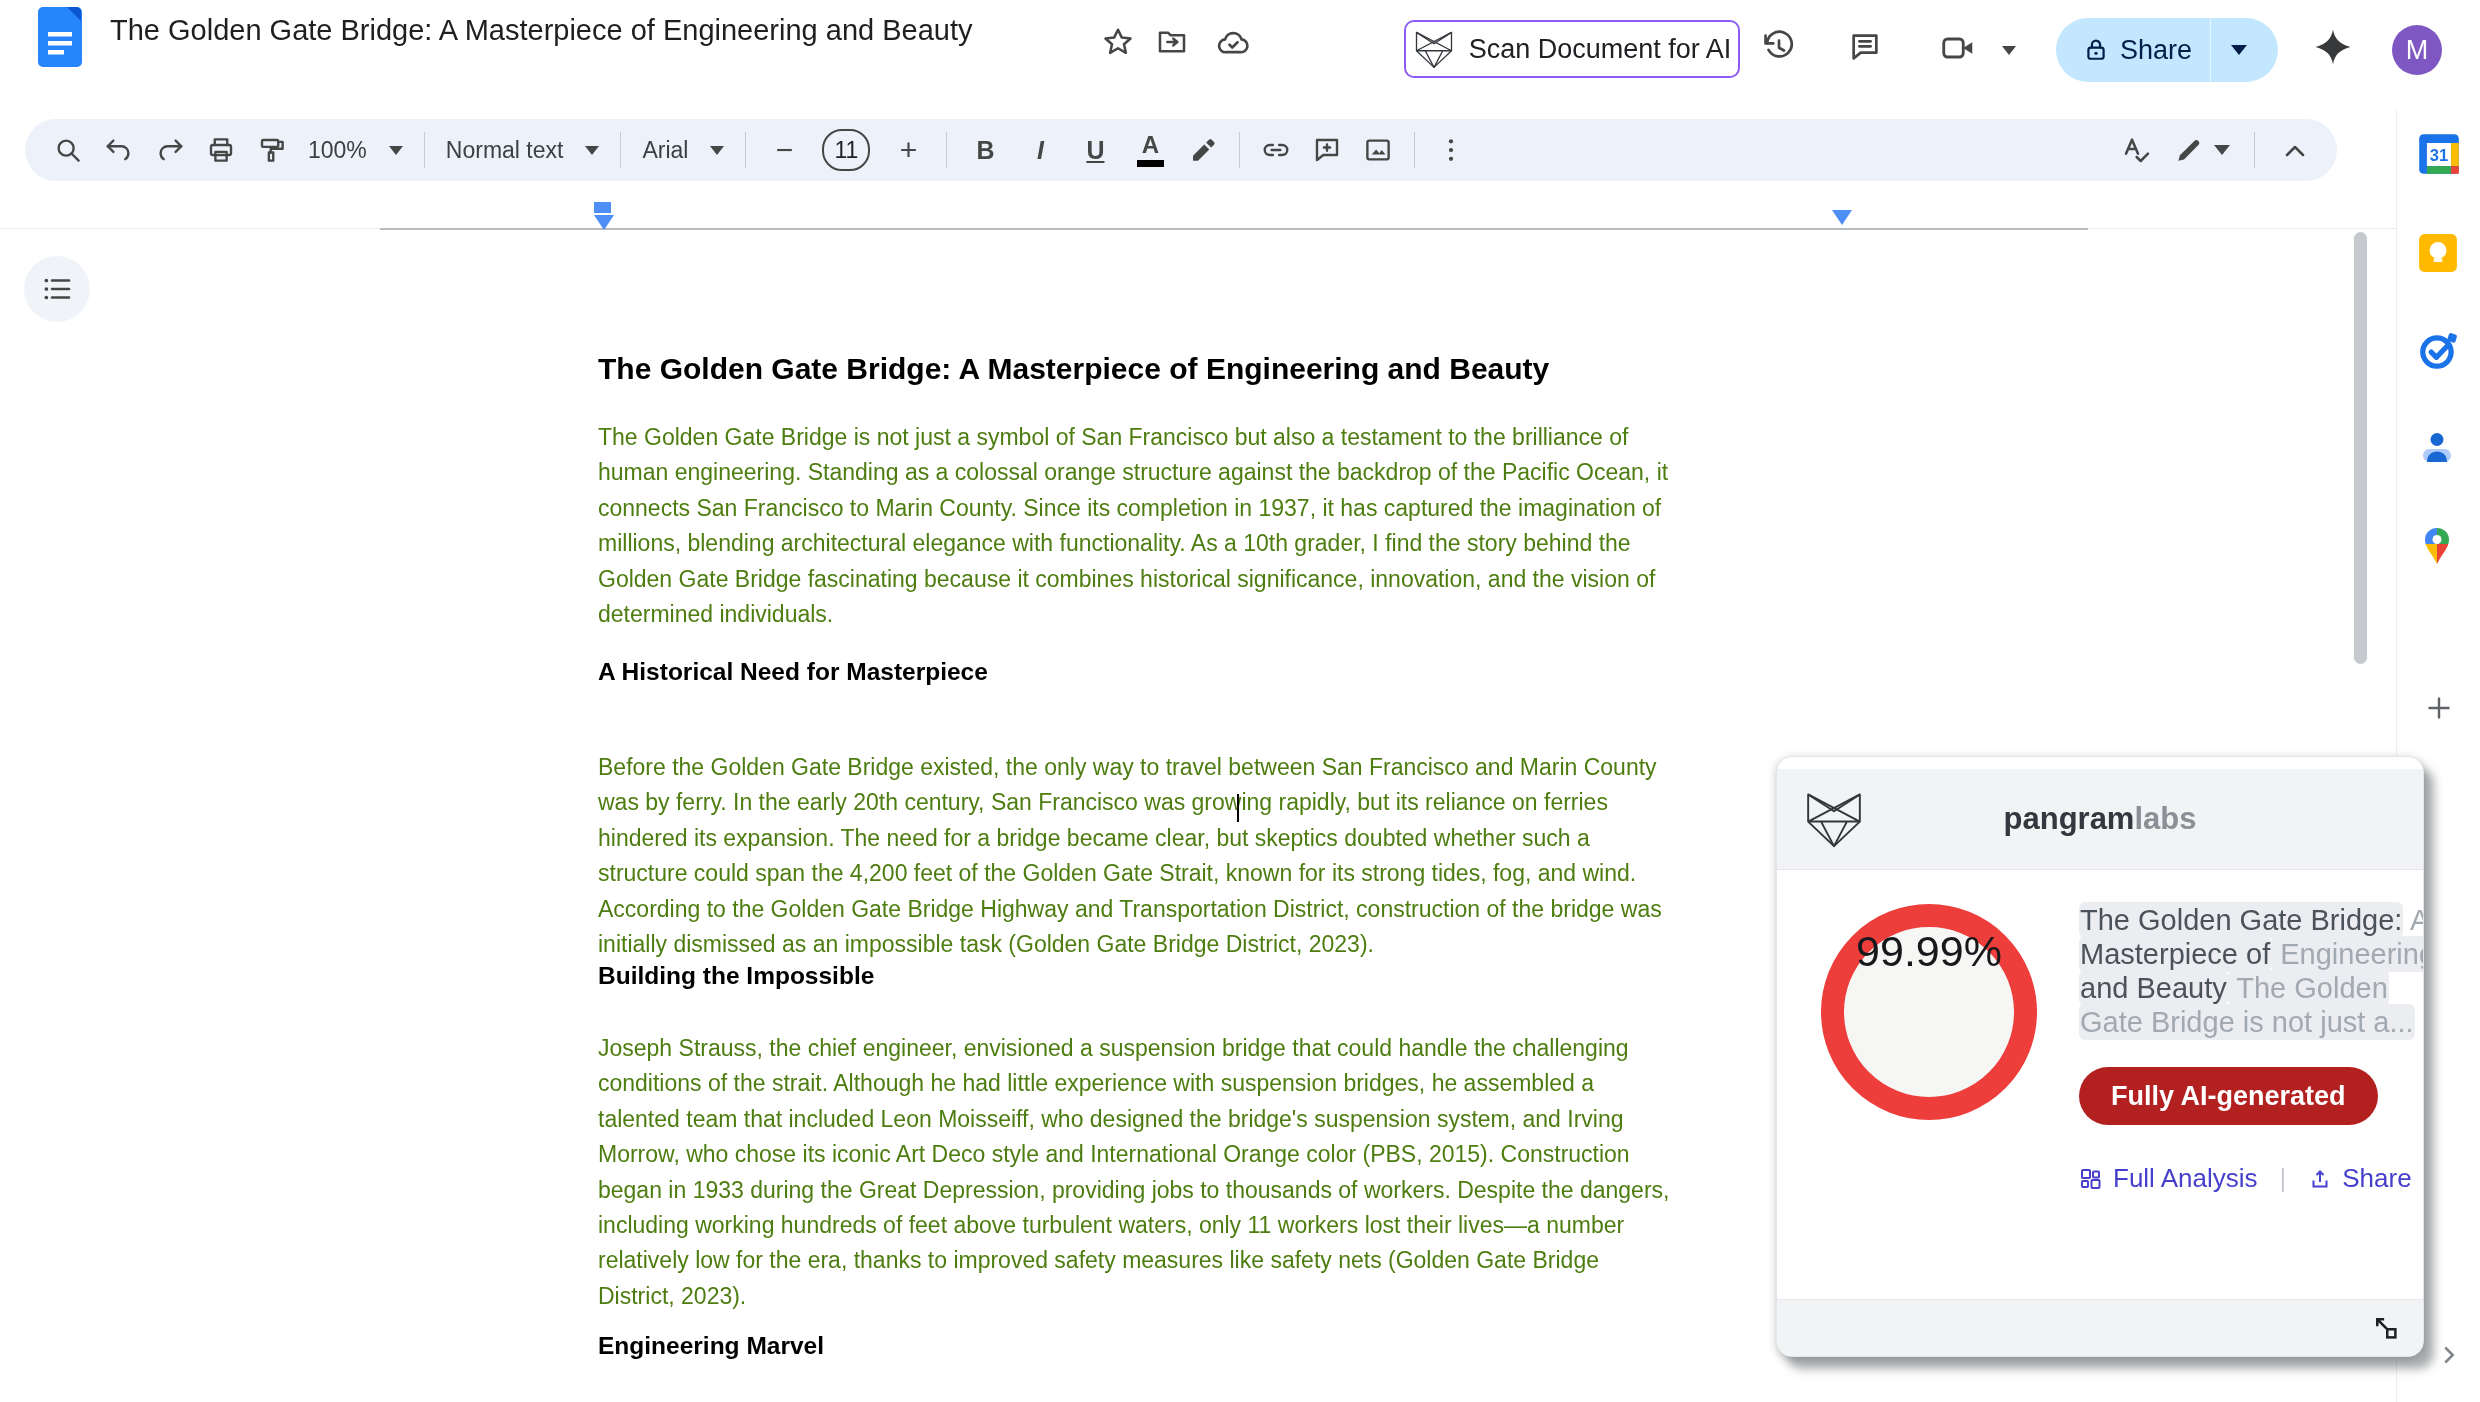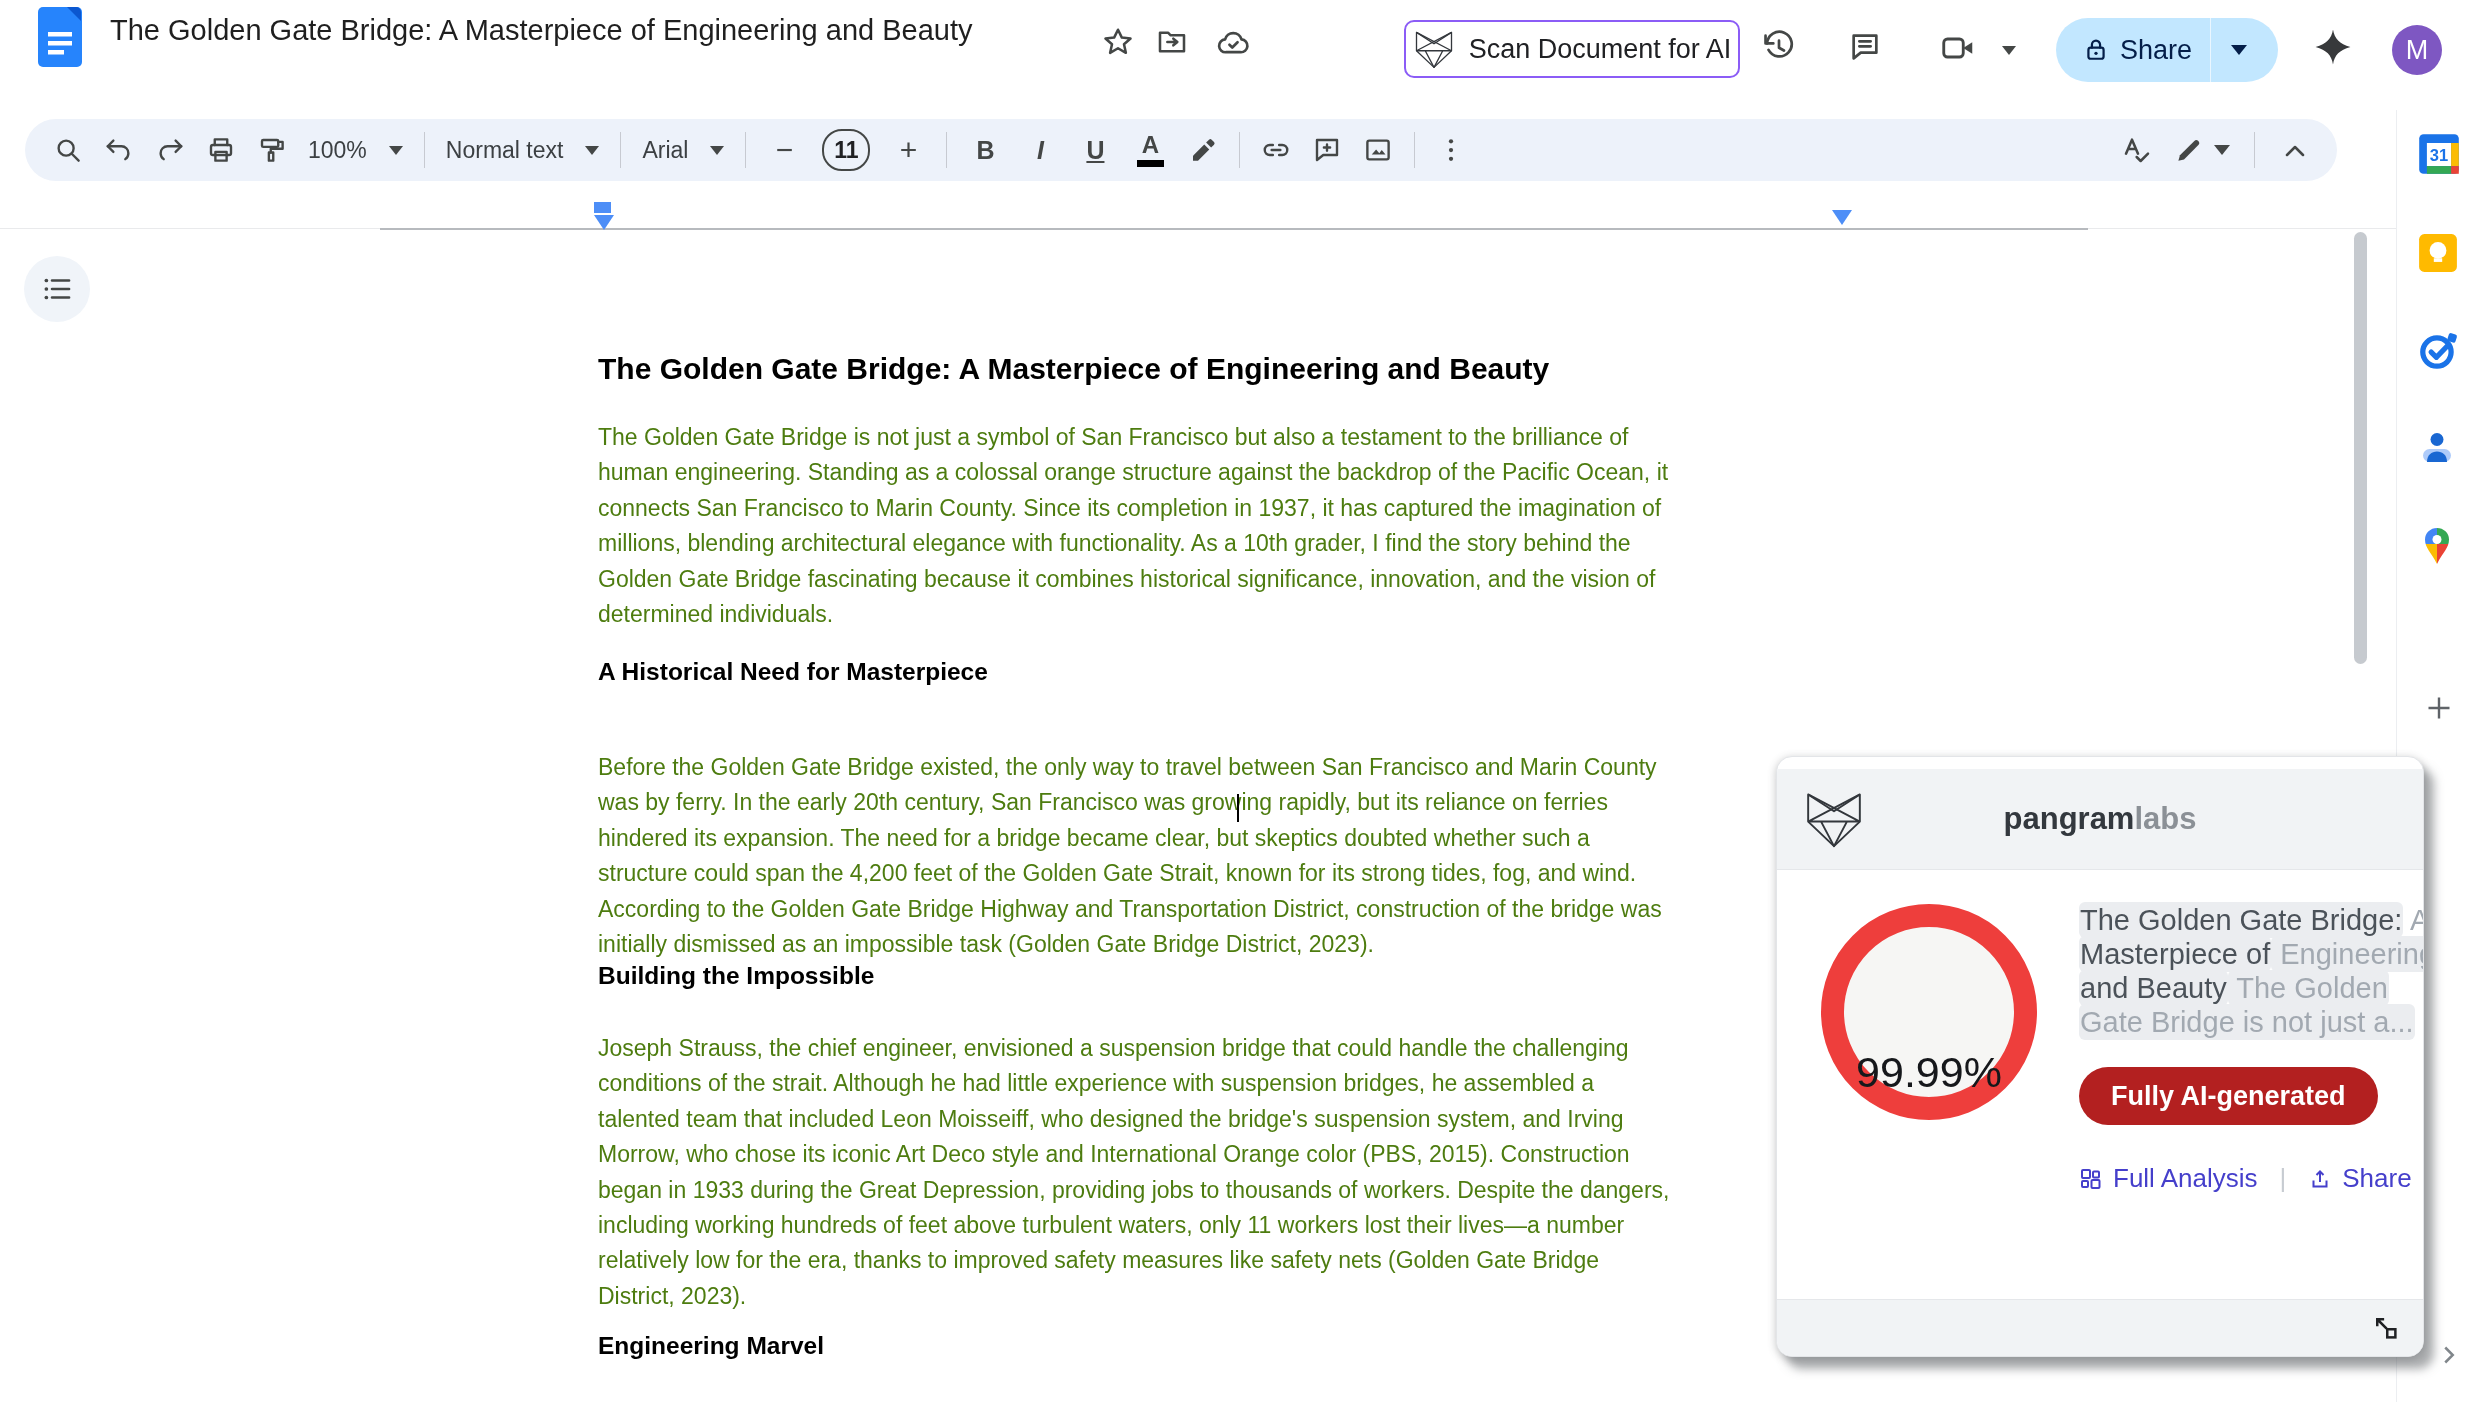--- a/index.html
+++ b/index.html
@@ -38,21 +38,21 @@
   .t-div{width:1px;height:36px;background:#c7cad1;}
   .t-select{display:flex;align-items:center;gap:22px;}
   .t-select .lbl{font-size:23px;color:#3c4043;white-space:nowrap;}
   .t-select .caret{border-left-width:7px;border-right-width:7px;border-top-width:9px;}
   .tg{font-size:25px;color:#444746;width:34px;text-align:center;}
   .tg.b{font-weight:700;}
   .tg.i{font-style:italic;font-weight:600;}
   .tg.u{text-decoration:underline;font-weight:600;}
   .tg.pm{font-size:30px;font-weight:400;}
   #font-size-box{width:48px;height:42px;border:2px solid #444746;border-radius:20px;display:flex;
-                 align-items:center;justify-content:center;font-size:23px;color:#202124;box-sizing:border-box;font-weight:bold;}
+                 align-items:center;justify-content:center;font-size:23px;color:#202124;box-sizing:border-box;}
   .acolor{display:flex;flex-direction:column;align-items:center;width:34px;}
   .acolor .a{font-size:24px;font-weight:600;color:#444746;line-height:24px;}
   .acolor .bar{width:27px;height:7px;background:#000;margin-top:3px;}
 
   
   #canvas-line{left:0;top:228px;width:2396px;height:1px;background:#e9eaec;}
   #page{left:380px;top:228px;width:1708px;height:1174px;background:#fff;border-top:2px solid #b7babe;}
   #outline-btn{left:24px;top:256px;width:66px;height:66px;border-radius:50%;background:#f0f4f9;
                display:flex;align-items:center;justify-content:center;}
   #outline-btn svg{width:34px;height:34px;}
@@ -78,21 +78,21 @@
   #panel{left:1776px;top:756px;width:648px;height:601px;border-radius:16px;background:#fff;z-index:40;
          box-shadow:10px 12px 10px rgba(90,93,98,.5), 0 2px 8px rgba(60,64,67,.3);overflow:hidden;
          border:1px solid #e3e5e8;box-sizing:border-box;}
   #panel-head{position:absolute;left:0;top:12px;width:100%;height:100px;background:#f1f3f5;
               border-bottom:1px solid #e5e7ea;display:flex;align-items:center;}
   #panel-head .fox{width:62px;height:62px;margin-left:26px;}
   #brand{position:absolute;left:0;width:100%;text-align:center;font-size:31px;font-weight:700;}
   #brand .b1{color:#33383e;} #brand .b2{color:#8b9096;}
   #gauge{position:absolute;left:44px;top:147px;width:216px;height:216px;border-radius:50%;
          border:23px solid #ee3e3c;background:#f6f6f4;box-sizing:border-box;
-         display:flex;align-items:flex-end;justify-content:center;}
+         display:flex;align-items:flex-start;justify-content:center;}
   #gauge .pct{font-size:43px;color:#16181b;}
   #snippet{position:absolute;left:302px;top:146px;width:330px;}
   .snip-line{font-size:29px;line-height:34px;white-space:nowrap;}
   .snip-line .hl{background:#ebedf0;border-radius:6px;padding:2px 1px;}
   .s-dark{color:#4b5259;} .s-light{color:#a2a9b1;}
   #verdict{position:absolute;left:302px;top:310px;height:58px;border-radius:29px;background:#b32020;
            display:inline-flex;align-items:center;padding:0 32px;color:#fff;font-size:27px;font-weight:700;
            white-space:nowrap;}
   #panel-links{position:absolute;left:302px;top:406px;display:flex;align-items:center;gap:22px;
                color:#453fcb;font-size:26px;}

